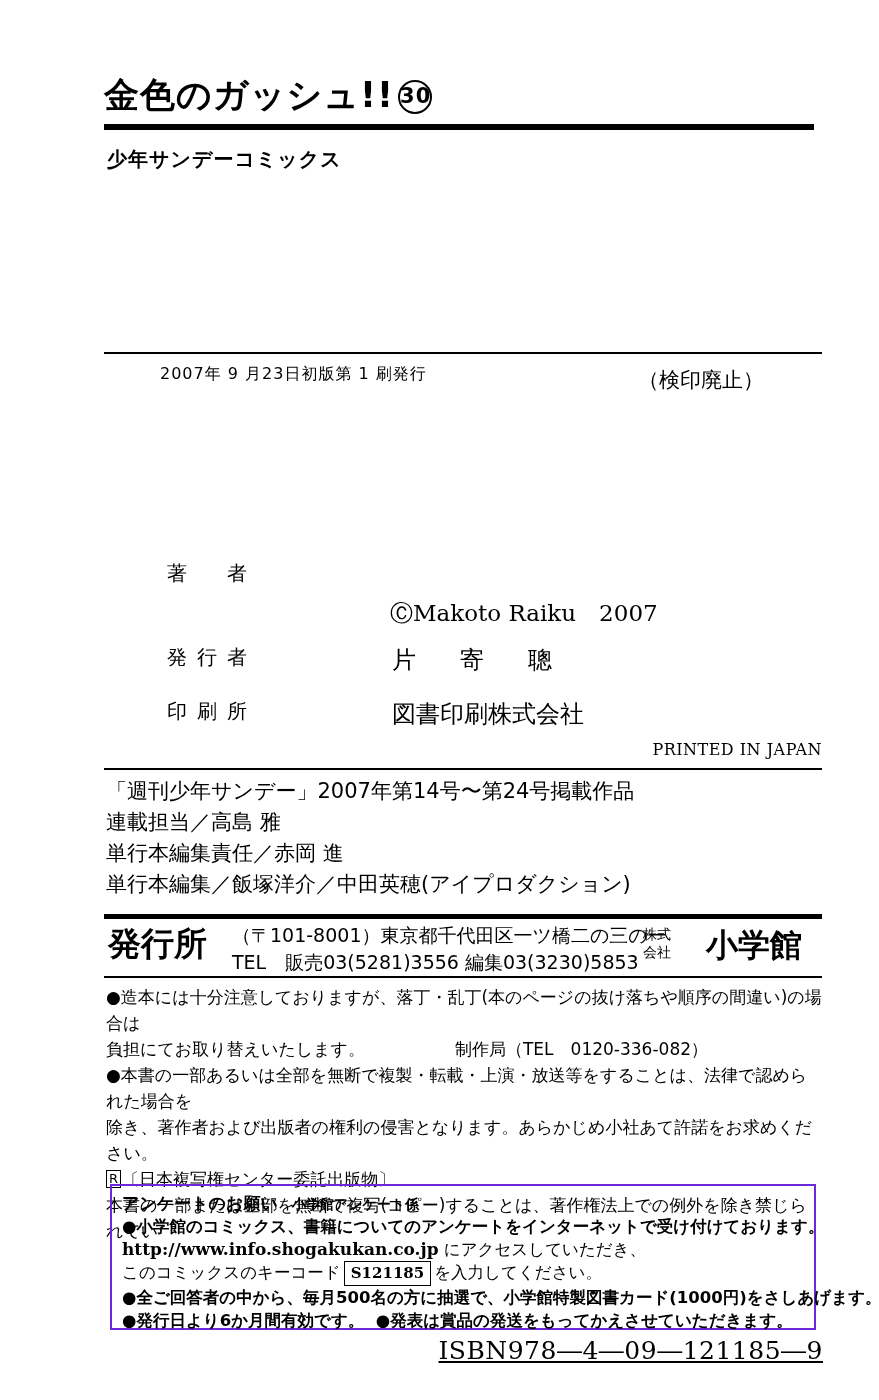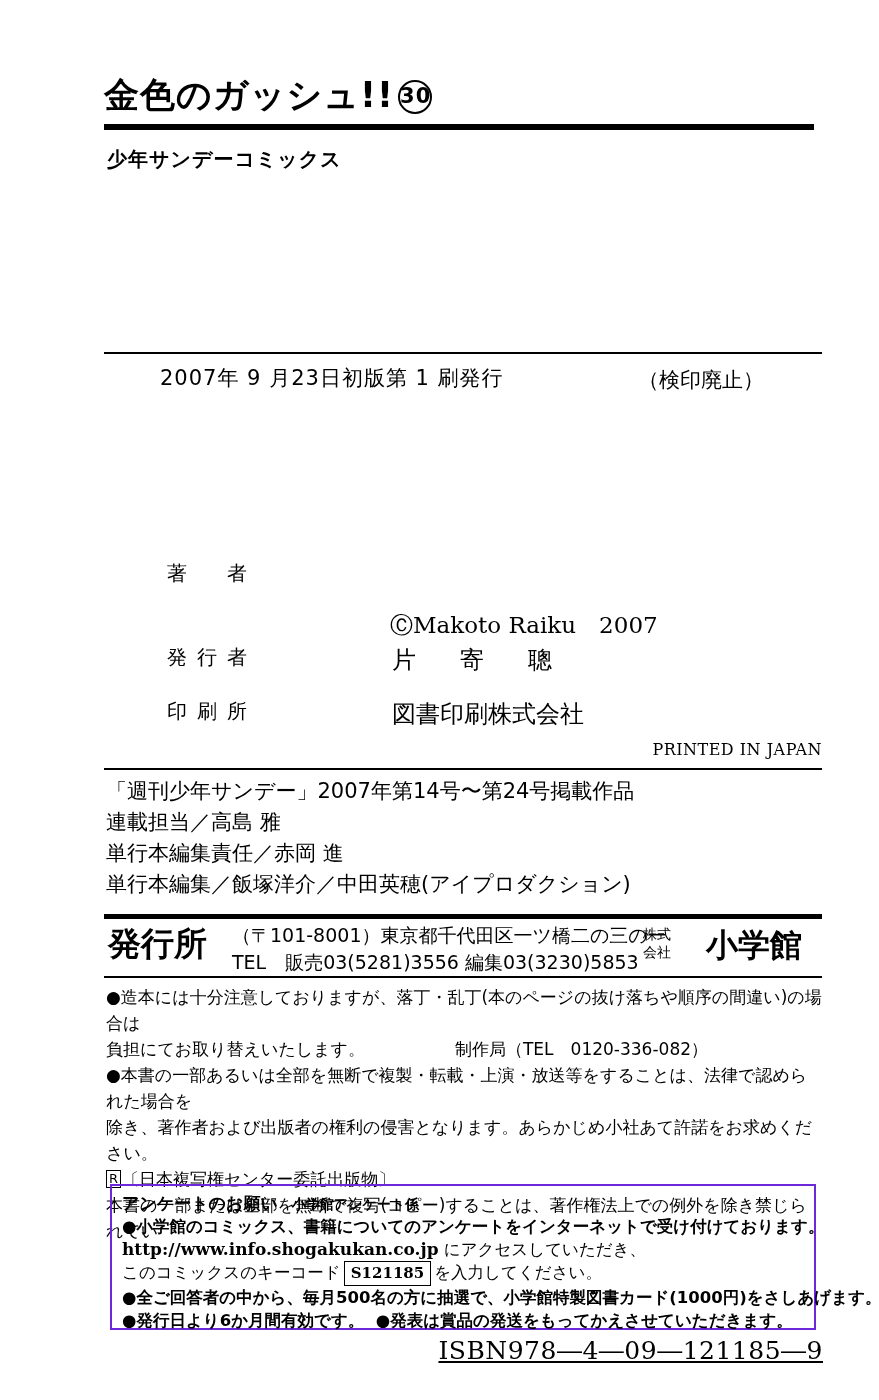--- a/index.html
+++ b/index.html
@@ -68,21 +68,21 @@
     left: 104px;
     top: 352px;
     width: 718px;
     height: 2px;
     background: #000;
   }
   .pubdate {
     position: absolute;
     left: 160px;
     top: 364px;
-    font-size: 21px;
+    font-size: 16px;
     white-space: nowrap;
     letter-spacing: 1px;
   }
   .kenin {
     position: absolute;
     left: 638px;
     top: 366px;
     font-size: 21px;
     white-space: nowrap;
   }
@@ -100,21 +100,20 @@
     letter-spacing: 10px;
     white-space: nowrap;
   }
   .copyright-line {
     position: absolute;
     left: 390px;
     top: 598px;
     font-size: 23px;
     white-space: nowrap;
     font-family: "DejaVu Serif", "Liberation Serif", serif;
-    margin-top: 12px;
   }
   .printed-in-japan {
     position: absolute;
     right: 57px;
     top: 740px;
     font-size: 16px;
     letter-spacing: 0.5px;
     white-space: nowrap;
     font-family: "DejaVu Serif", "Liberation Serif", serif;
   }

